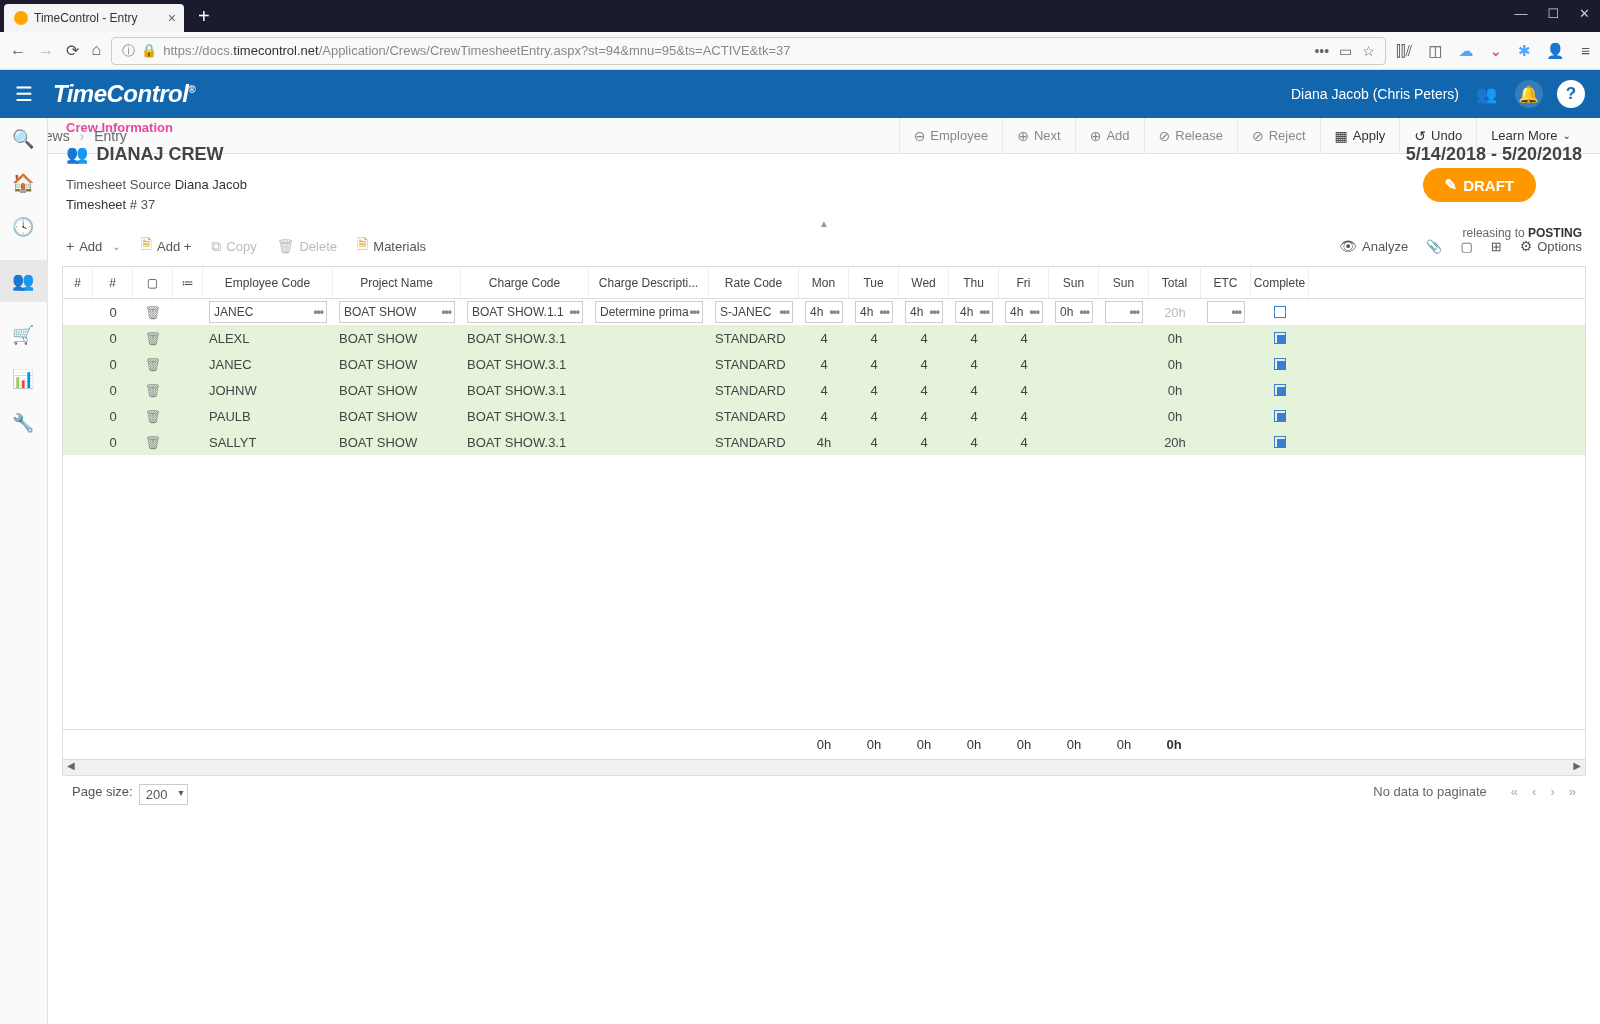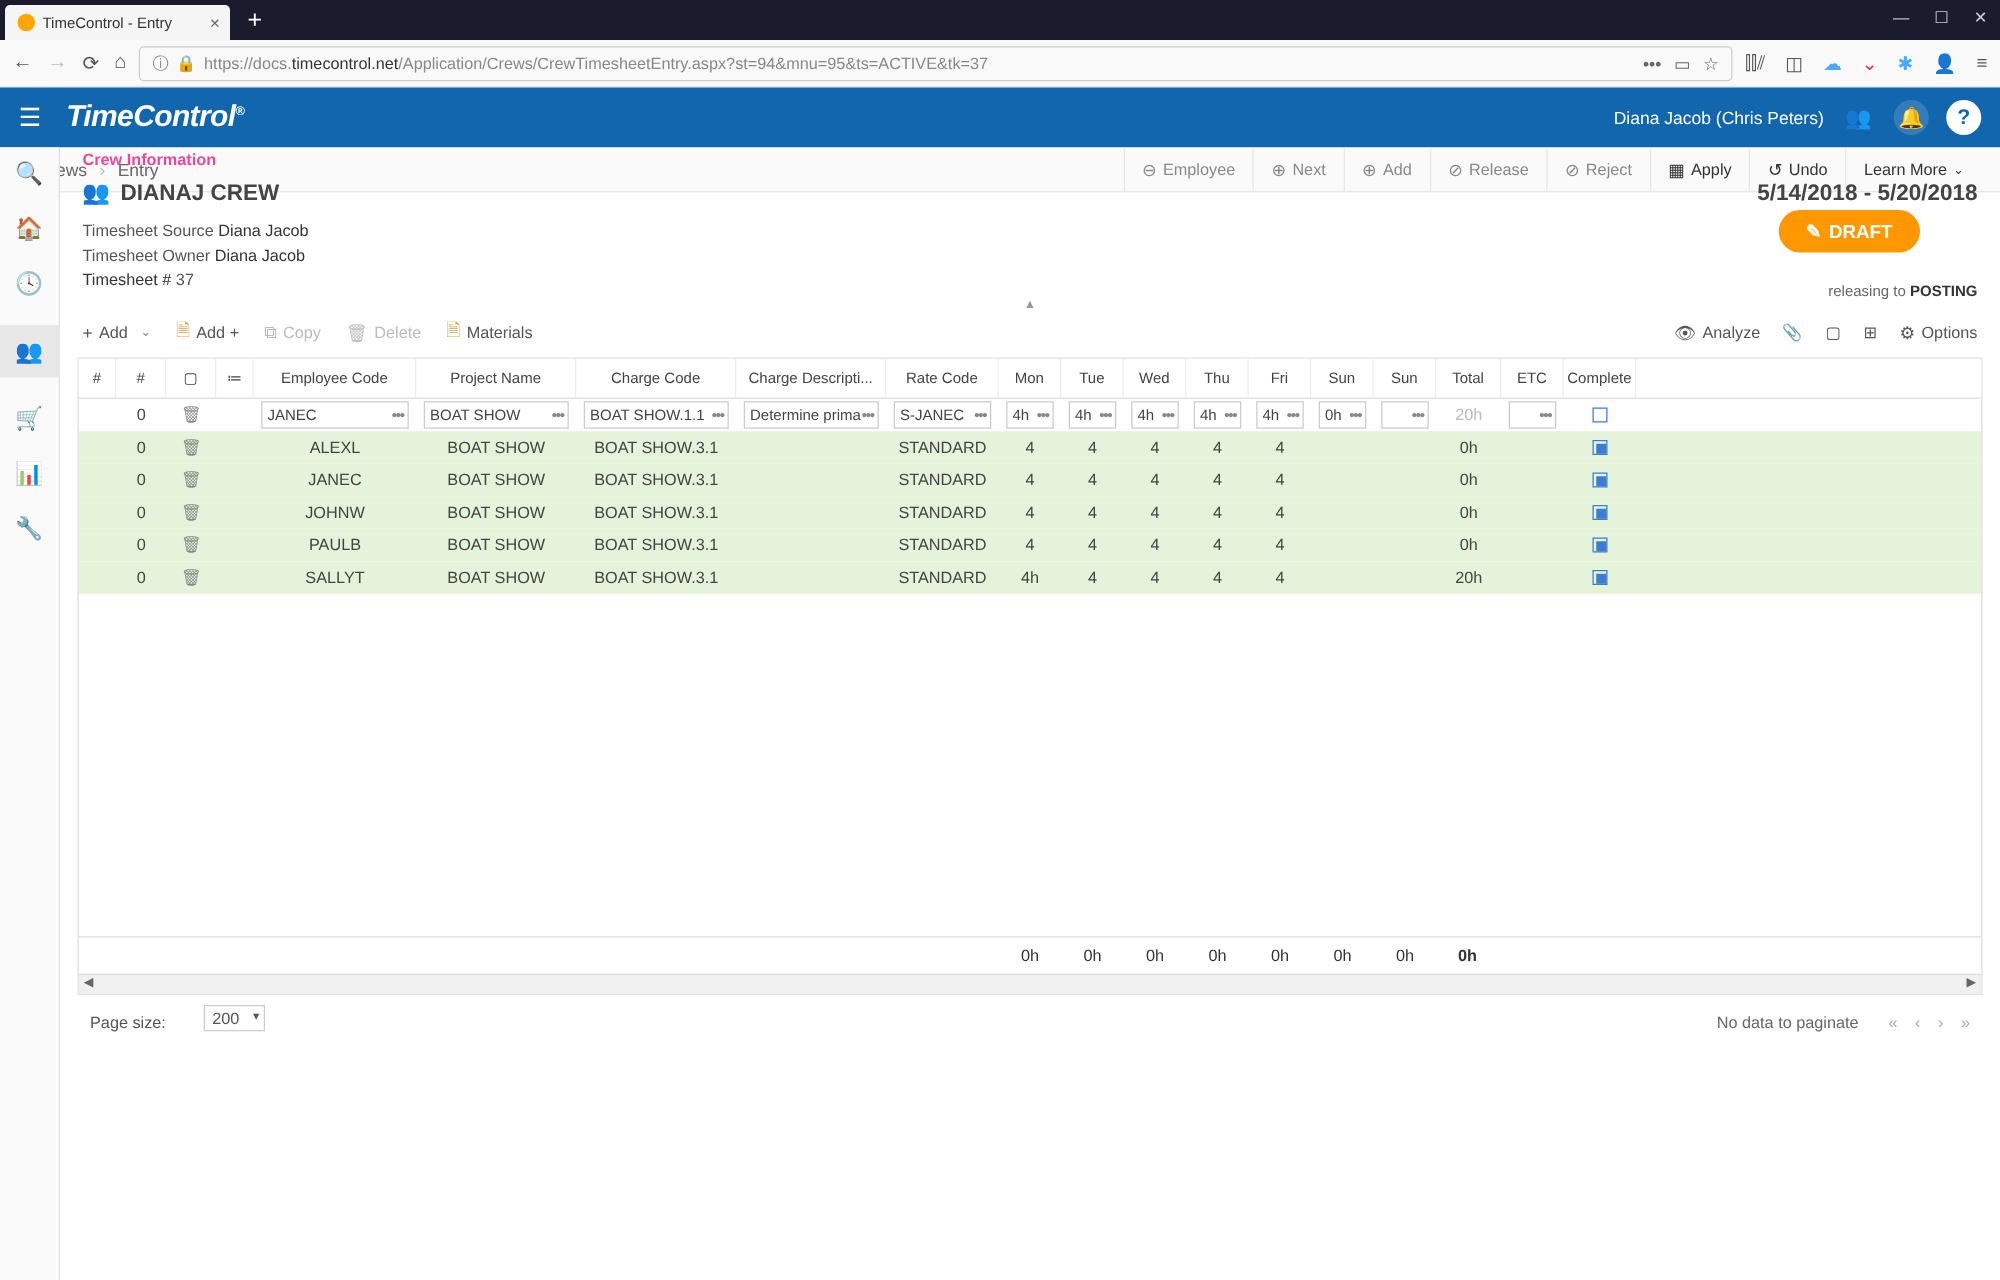--- a/index.html
+++ b/index.html
@@ -50,41 +50,41 @@
 .collapse-arrow { text-align: center; color: #999; font-size: 10px; height: 8px;}
 .toolbar { display: flex; align-items: center; padding: 8px 8px; gap: 20px; font-size: 13px; color: #555; }
 .toolbar .tb { display: flex; align-items: center; gap: 5px; cursor: pointer; }
 .toolbar .tb.disabled { color: #bbb; }
 .toolbar .tb .icn { font-size: 14px; }
 .toolbar .chev { font-size: 10px; color: #888; margin-left: -10px;}
 .toolbar-right { margin-left: auto; display: flex; gap: 18px; align-items: center;}
 .grid-wrap { border: 1px solid #ddd; margin: 0 4px; }
 .grid-head { display: flex; background: #fff; border-bottom: 1px solid #ddd; height: 32px; align-items: center; font-size: 12px; color: #444; font-weight: 500;}
 .col { padding: 0 6px; border-right: 1px solid #eee; height: 100%; display: flex; align-items: center; justify-content: center; overflow: hidden; white-space: nowrap; }
-.col.left { justify-content: center; }
+.col.left { justify-content: flex-start; }
 .c-hash1 { width: 30px; } .c-hash2 { width: 40px; } .c-note { width: 40px; } .c-list { width: 30px; }
 .c-emp { width: 130px; } .c-proj { width: 128px; } .c-chg { width: 128px; } .c-desc { width: 120px; } .c-rate { width: 90px; }
 .c-day { width: 50px; } .c-total { width: 52px; } .c-etc { width: 50px; } .c-comp { width: 58px; }
 .grid-row { display: flex; height: 26px; align-items: center; font-size: 13px; color: #444;}
 .grid-row.first .cell-input { background: #fff; border: 1px solid #ccc; height: 22px; width: 100%; display: flex; align-items: center; padding: 0 4px; font-size: 12px; position: relative; }
 .grid-row.first .ellips { position: absolute; right: 3px; color: #888; font-weight: bold; letter-spacing: -1px;}
 .grid-row.green { background: #e4f3d9; }
 .grid-row .col { border-right: none; }
 .trash-icon { color: #888; font-size: 13px;}
 .chk { width: 12px; height: 12px; border: 1.5px solid #3b7dd1; display: inline-block; }
 .chk.filled::after { content:""; display:block; width: 8px; height: 8px; background: #3b7dd1; margin: 2px;}
 .grid-body { height: 430px; overflow: auto; }
 .totals-row { display: flex; border-top: 1px solid #ddd; height: 30px; align-items: center; font-size: 13px;}
 .totals-row .spacer { flex: 0 0 736px; }
 .totals-row .tot-col { width: 50px; text-align: center;}
 .totals-row .tot-col.bold { font-weight: 600; }
 .scroll-row { height: 16px; background: #f0f0f0; border-top: 1px solid #ddd; position: relative;}
 .scroll-row .larrow { position: absolute; left: 4px; font-size: 10px; color: #666; }
 .scroll-row .rarrow { position: absolute; right: 4px; font-size: 10px; color: #666; }
-.footer { display: flex; align-items: flex-end; padding: 8px 14px; font-size: 13px; color: #555; gap: 24px; }
+.footer { display: flex; align-items: flex-start; padding: 8px 14px; font-size: 13px; color: #555; }
 .page-size-sel { border: 1px solid #ccc; padding: 2px 20px 2px 6px; margin-left: 6px; position: relative; }
 .page-size-sel::after { content: "▾"; position: absolute; right: 4px; font-size: 10px;}
 .paginate { margin-left: auto; display: flex; align-items: center; gap: 14px; color: #aaa; }
 .paginate .txt { color: #666; margin-right: 10px; }
 </style>
 </head>
 <body>
 
 <div class="browser-chrome">
   <div class="tab">
@@ -197,21 +197,20 @@
   <div class="crew-info-hdr">Crew Information</div>
   <div class="crew-title-row">
     <div class="crew-title">
       <span>👥</span>
       <span>DIANAJ CREW</span>
     </div>
     <div class="date-range">5/14/2018 - 5/20/2018</div>
   </div>
   <div class="meta-rows">
     <div><span>Timesheet Source</span> <span class="bold">Diana Jacob</span></div>
-    <div><span>Timesheet Owner</span> <span class="bold">Diana Jacob</span></div>
     <div><span class="bold">Timesheet #</span> <span>37</span></div>
   </div>
   <div class="status-block">
     <button class="draft-btn">
         <span>✎</span>
         <span>DRAFT</span>
       </button>
     <div class="releasing"><span>releasing to</span> <span class="bold">POSTING</span></div>
   </div>
   <div class="collapse-arrow">▲</div>

